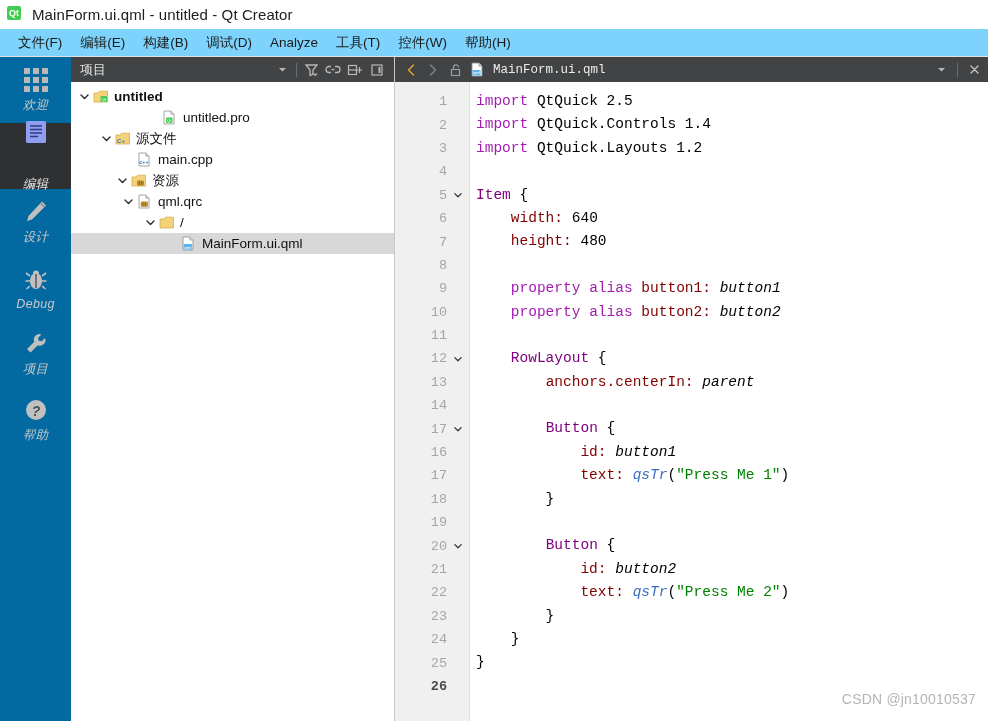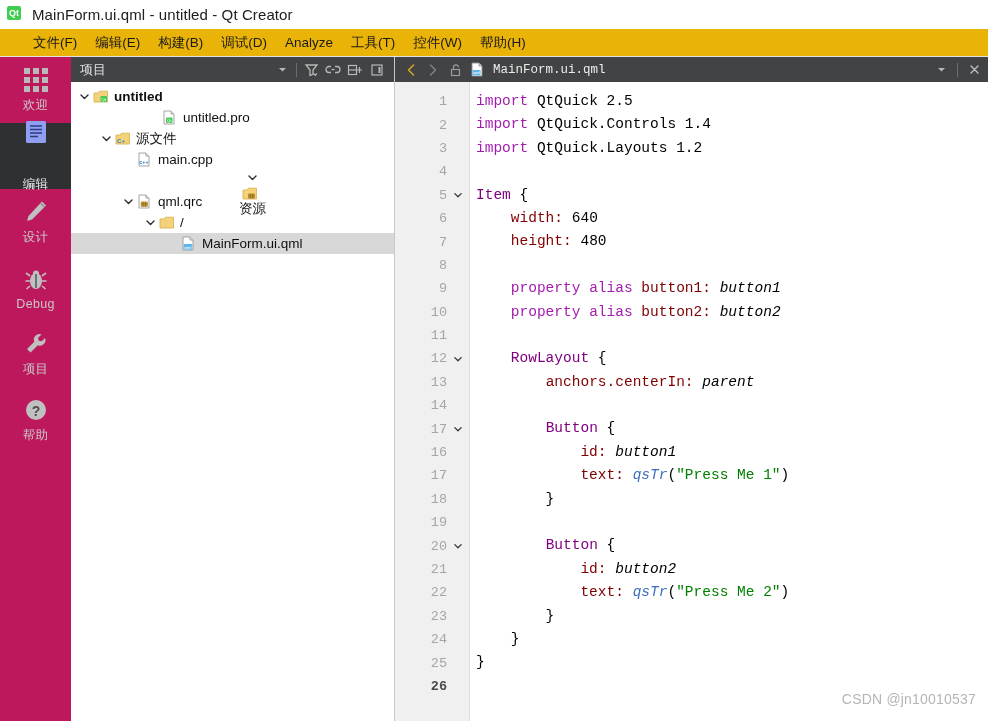--- a/index.html
+++ b/index.html
@@ -31,32 +31,33 @@
     background: #d9d9d9; border-radius: 2px; z-index: -1;
   }
   .title-text {
     font-size: 15px; color: #202020; letter-spacing: .1px;
     font-family: "Liberation Sans", sans-serif;
   }
 
   
   .menubar {
     position: absolute; left: 0; top: 29px; width: 988px; height: 28px;
-    background: #eab308; display: flex; align-items: center;
-    padding-left: 24px; border-bottom: 1px solid #e2e2e2;
+    background: #7dd3fc; display: flex; align-items: center;
+    padding-left: 9px; border-bottom: 1px solid #e2e2e2;
   }
   .menu-item {
     font-size: 13.5px; color: #1a1a1a; padding: 3px 9px; white-space: nowrap;
     font-family: "Liberation Sans", sans-serif; cursor: default;
   }
 
   
   .modebar {
     position: absolute; left: 0; top: 57px; width: 71px; height: 664px;
-    background: #be185d;
+    background: #0369a1;
+    font-style: italic;
   }
   .mode-item {
     width: 71px; height: 66px; display: flex; flex-direction: column;
     align-items: center; justify-content: center; gap: 3px; cursor: default;
   }
   .mode-item.selected { background: #2e3032; gap: 31px; }
   .mode-label {
     font-size: 12.5px; color: #c8c8c8; font-family: "Liberation Sans", sans-serif;
     letter-spacing: .3px;
   }
@@ -328,21 +329,21 @@
           <div class="chev"></div>
           <div class="ticon">
             <svg width="15" height="16" viewBox="0 0 15 16">
               <path d="M2 1 H9 L12 4 V14 H2 Z" fill="#ffffff" stroke="#9a9a9a" stroke-width=".9"></path>
               <path d="M9 1 V4 H12" fill="#e8e8e8" stroke="#9a9a9a" stroke-width=".9"></path>
               <text x="7" y="12" font-size="5.4" fill="#2c7bbd" font-weight="bold" text-anchor="middle" font-family="Liberation Sans, sans-serif">c++</text>
             </svg>
           </div>
           <div class="tlabel">main.cpp</div>
         </div>
-        <div class="tree-row" style="padding-left: 44px; flex-direction: column;">
+        <div class="tree-row" style="padding-left: 44px;">
           <div class="chev">
             <svg width="11" height="11" viewBox="0 0 11 11">
               <path d="M2 4 L5.5 7.5 L9 4" fill="none" stroke="#2b2b2b" stroke-width="1.4" stroke-linecap="round" stroke-linejoin="round"></path>
             </svg>
           </div>
           <div class="ticon">
             <svg width="16" height="16" viewBox="0 0 16 16">
               <path d="M1 4 L5 4 L6.5 2.2 H14.5 V13 H1 Z" fill="#f4d27a" stroke="#d6ae4c" stroke-width=".8"></path>
               <rect x="6" y="7.5" width="7" height="5.2" fill="#d2a03c"></rect>
               <path d="M6 9.2 H13 M6 10.9 H13 M8.3 7.5 V12.7 M10.6 7.5 V12.7" stroke="#8a6a1e" stroke-width=".7"></path>

